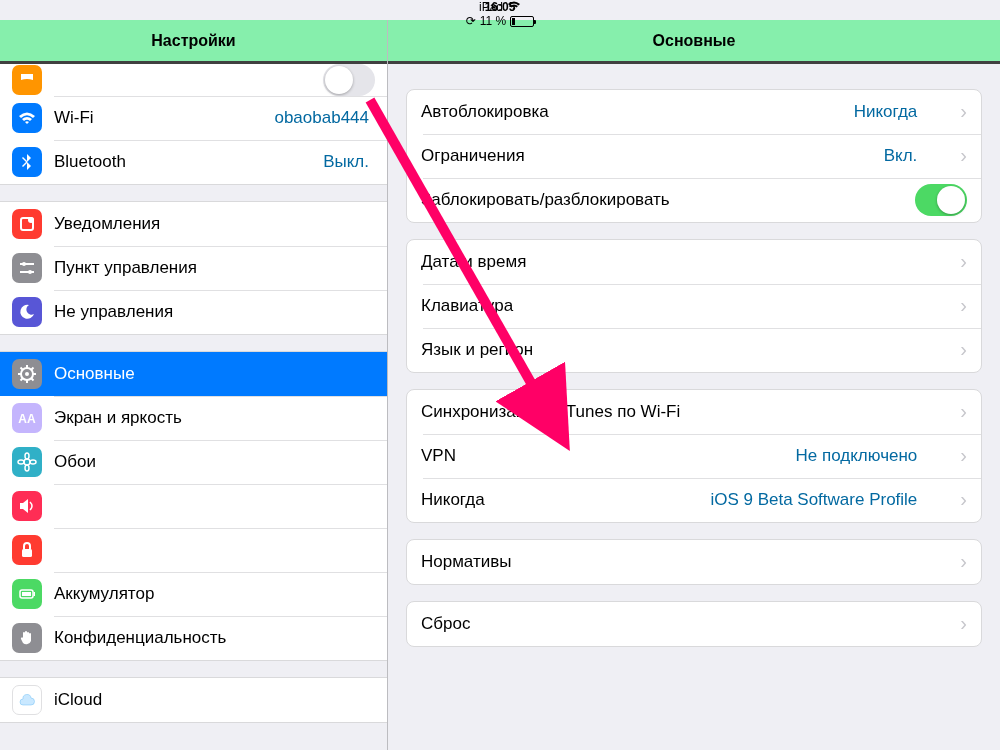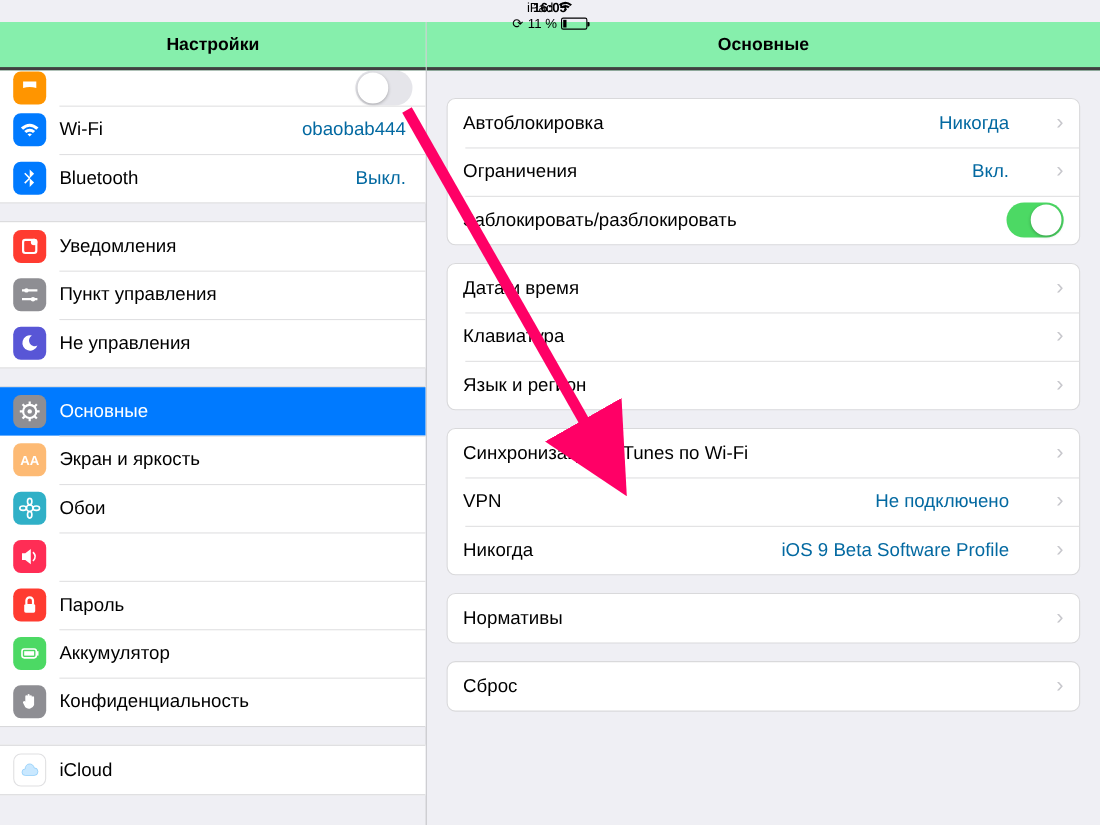--- a/index.html
+++ b/index.html
@@ -44,21 +44,21 @@
 .detail .group { border:1px solid #d9d9db; border-radius:8px; }
 .detail .row { padding:0 14px;gap:37px; }
 
 .arrow { position:absolute; top:95px; left:365px; pointer-events:none; z-index:100; }
 
 .icon svg { width:20px; height:20px; }
 .icon.blue { background:#007aff; }
 .icon.red { background:#ff3b30; }
 .icon.grey { background:#8e8e93; }
 .icon.purple { background:#5856d6; }
-.icon.bluea { background:#fdba74; }
+.icon.bluea { background:#c4b5fd; }
 .icon.teal { background:#30b0c7; }
 .icon.pink { background:#ff2d55; }
 .icon.greyd { background:#8e8e93; }
 .icon.green { background:#4cd964; }
 .icon.orange { background:#ff9500; }
 .icon.white { background:#fff; border:1px solid #e0e0e2; }
 </style>
 </head>
 <body>
 
@@ -196,21 +196,20 @@
               </svg>
             </div>
           </div>
           <div class="row">
             <div class="icon red">
               <svg viewBox="0 0 20 20">
                 <rect x="5" y="9" width="10" height="8" rx="1.5" fill="#fff"></rect>
                 <path d="M7 9 V6 A3 3 0 0 1 13 6 V9" fill="none" stroke="#fff" stroke-width="2"></path>
               </svg>
             </div>
-            <div class="label">Пароль</div>
           </div>
           <div class="row">
             <div class="icon green">
               <svg viewBox="0 0 20 20">
                 <rect x="3" y="6" width="13" height="8" rx="2" fill="none" stroke="#fff" stroke-width="1.5"></rect>
                 <rect x="16.5" y="8" width="1.5" height="4" fill="#fff"></rect>
                 <rect x="5" y="8" width="9" height="4" fill="#fff"></rect>
               </svg>
             </div>
             <div class="label">Аккумулятор</div>

